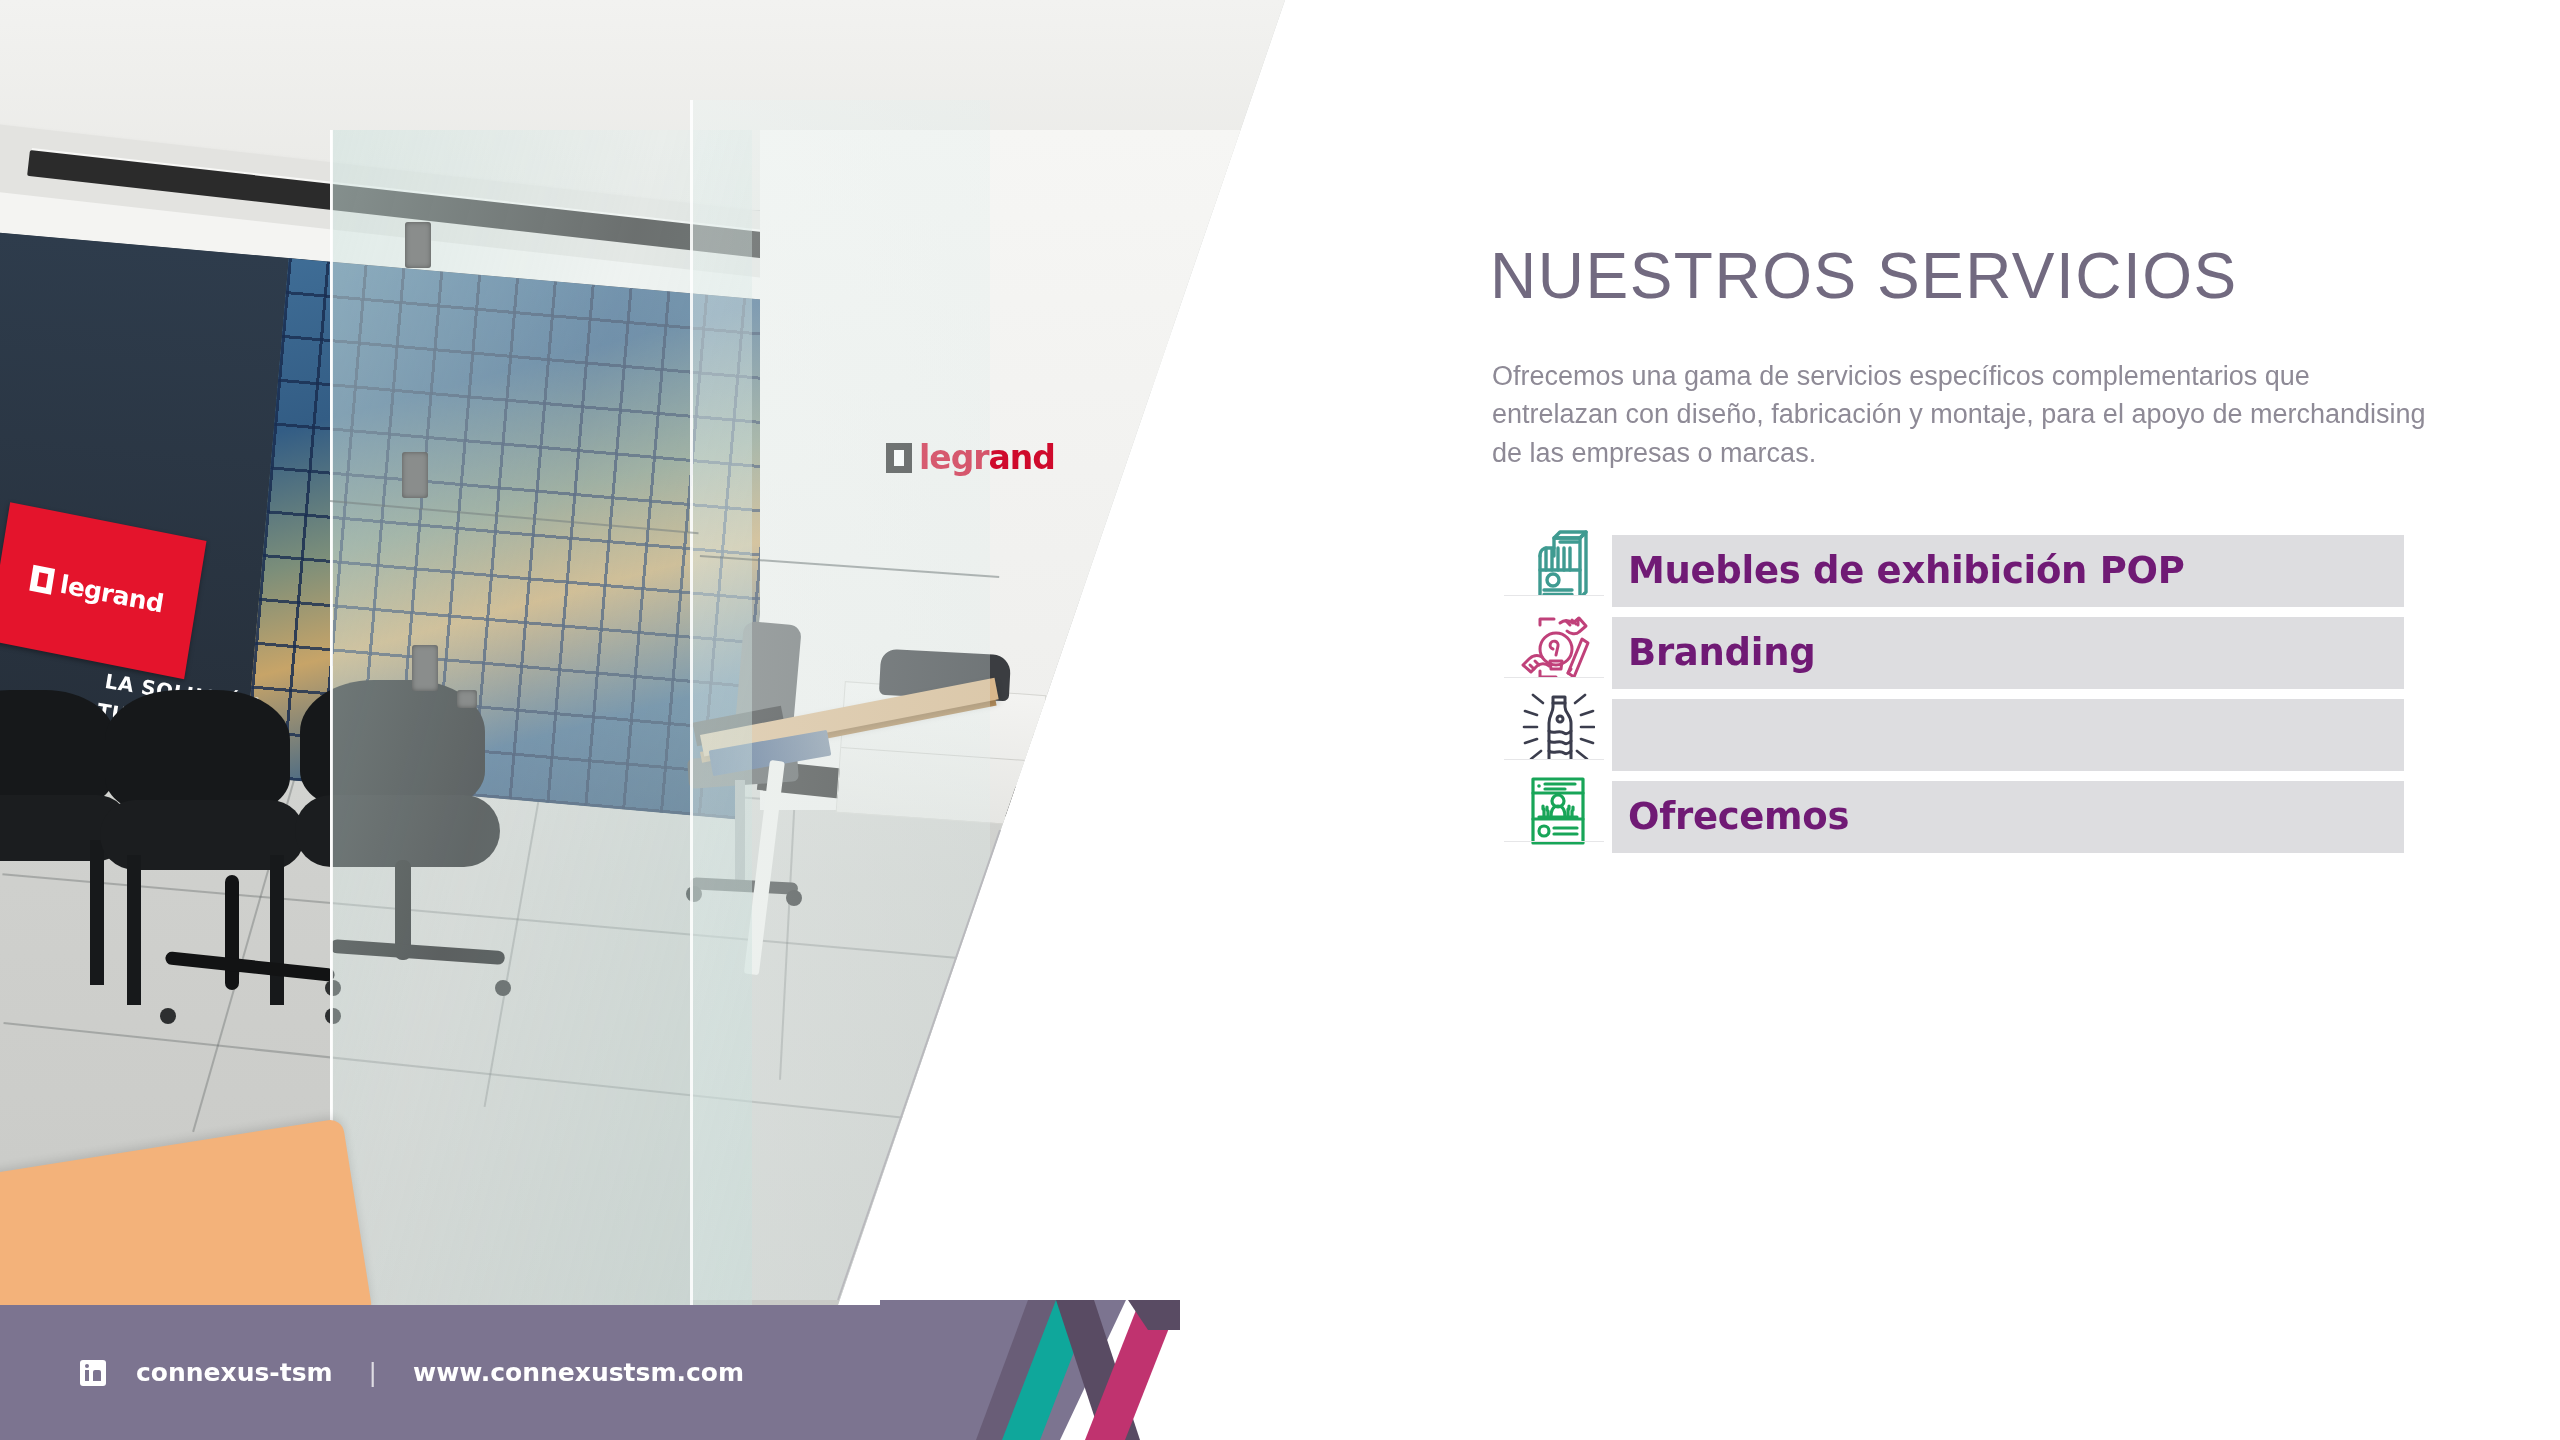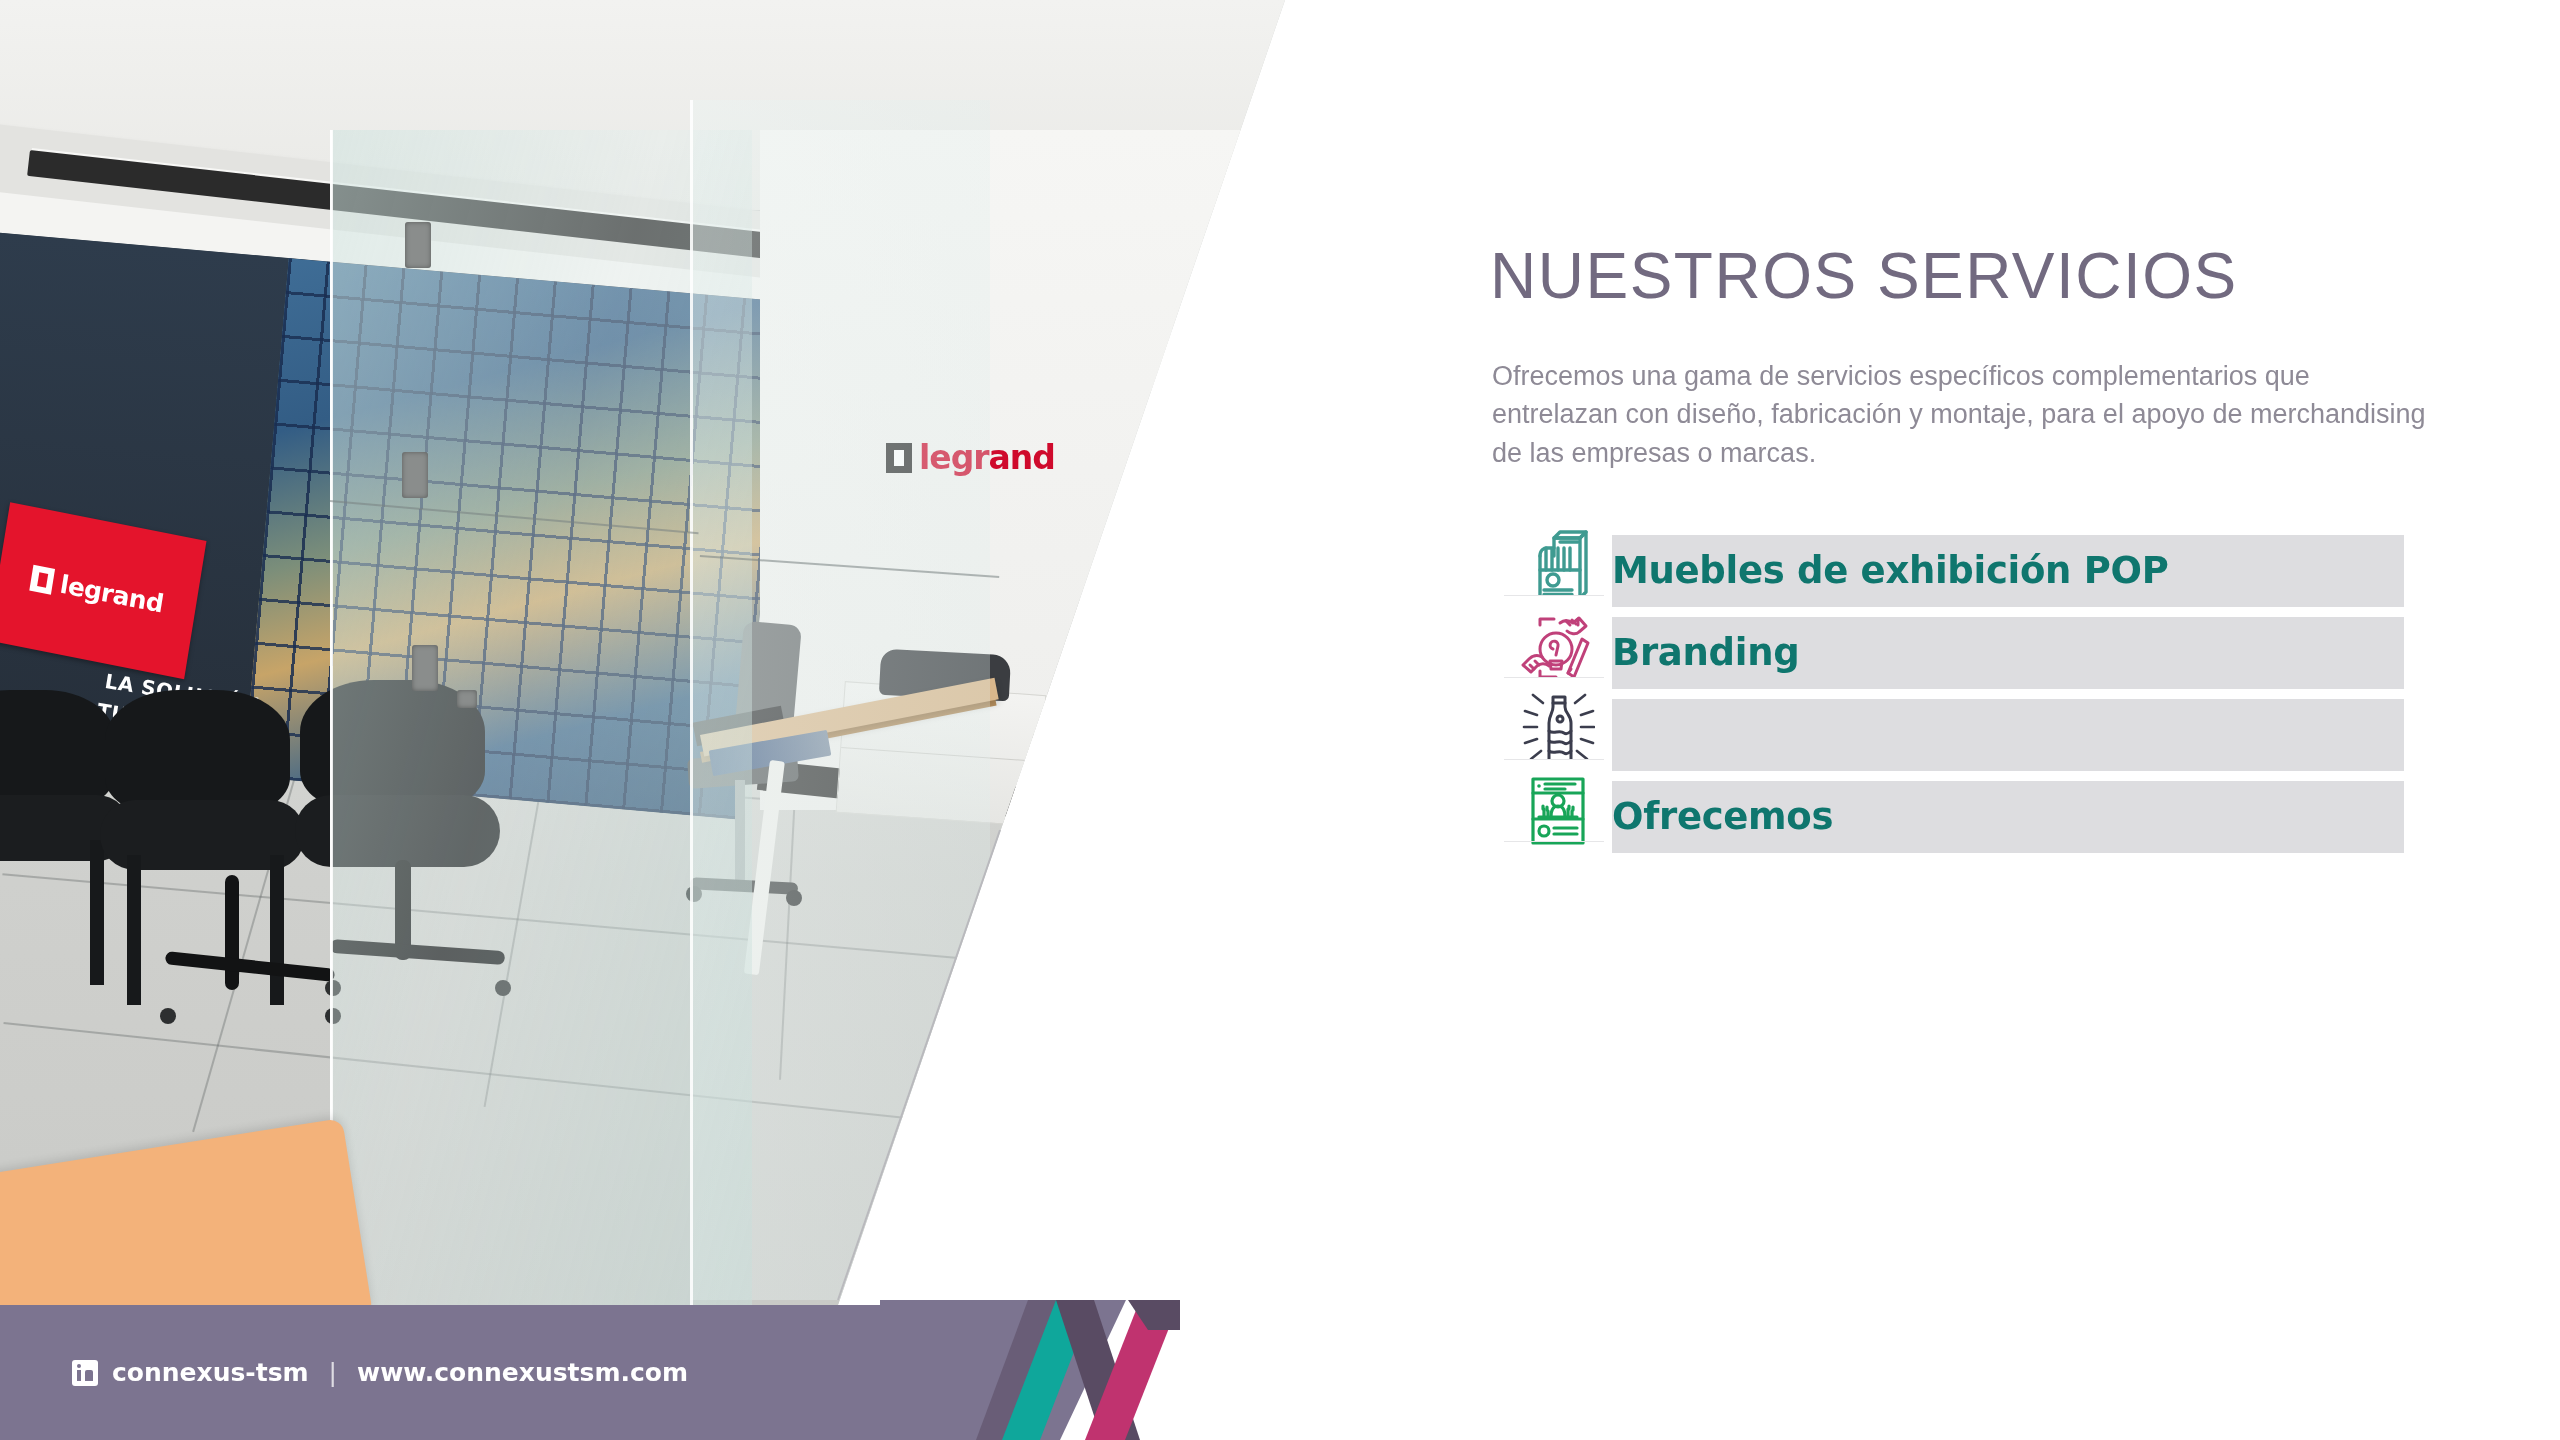--- a/index.html
+++ b/index.html
@@ -99,30 +99,30 @@
   #services{position:absolute;left:14px;top:535px;width:1000px;}
   .srv-row{position:relative;height:82px;margin-bottom:0;}
   .srv-icon-cell{
     position:absolute;left:0;top:-22px;width:108px;height:104px;background:#fff;z-index:3;
     display:flex;align-items:center;justify-content:center;
   }
   .srv-bar{
     position:absolute;left:92px;top:0;width:808px;height:72px;background:#dddde0;z-index:1;
   }
   .srv-label{
-    position:absolute;left:108px;top:0;height:88px;line-height:72px;z-index:4;
-    font-size:37px;font-weight:700;color:#0f766e;font-family:"DejaVu Sans",sans-serif;
+    position:absolute;left:124px;top:0;height:88px;line-height:72px;z-index:4;
+    font-size:37px;font-weight:700;color:#701a75;font-family:"DejaVu Sans",sans-serif;
     letter-spacing:-.3px;white-space:nowrap;
   }
   .srv-sep{position:absolute;left:0;top:60px;width:100px;height:1px;background:#e6e6e8;z-index:5;}
 
   
   #footer{position:absolute;left:0;top:1305px;width:2560px;height:135px;background:#ffffff;}
   #footer-bar{position:absolute;left:0;top:0;width:980px;height:135px;background:#7c7490;}
-  #footer-left{position:absolute;left:72px;top:53px;display:flex;align-items:center;gap:14px;color:#fff;font-size:25px;font-weight:700;font-family:"DejaVu Sans",sans-serif;}
+  #footer-left{position:absolute;left:80px;top:53px;display:flex;align-items:center;gap:30px;color:#fff;font-size:25px;font-weight:700;font-family:"DejaVu Sans",sans-serif;}
   #li-icon{width:26px;height:26px;background:#fff;border-radius:3px;position:relative;flex:0 0 auto;}
   #li-icon:before{content:"";position:absolute;left:5px;top:10px;width:4px;height:11px;background:#7c7490;}
   #li-icon:after{content:"";position:absolute;left:5px;top:4px;width:4px;height:4px;background:#7c7490;border-radius:50%;}
   #li-icon i{position:absolute;left:13px;top:10px;width:8px;height:11px;background:#7c7490;border-radius:2px 2px 0 0;font-style:normal;}
   .fdiv{opacity:.75;font-weight:400;padding:0 6px;}
   #footer-tag{position:absolute;right:60px;top:52px;color:#d3d2da;font-size:22px;font-weight:700;letter-spacing:.2px;font-family:"DejaVu Sans",sans-serif;}
 
   
   #logo-mark{position:absolute;left:880px;top:1300px;width:320px;height:140px;}
 </style>

